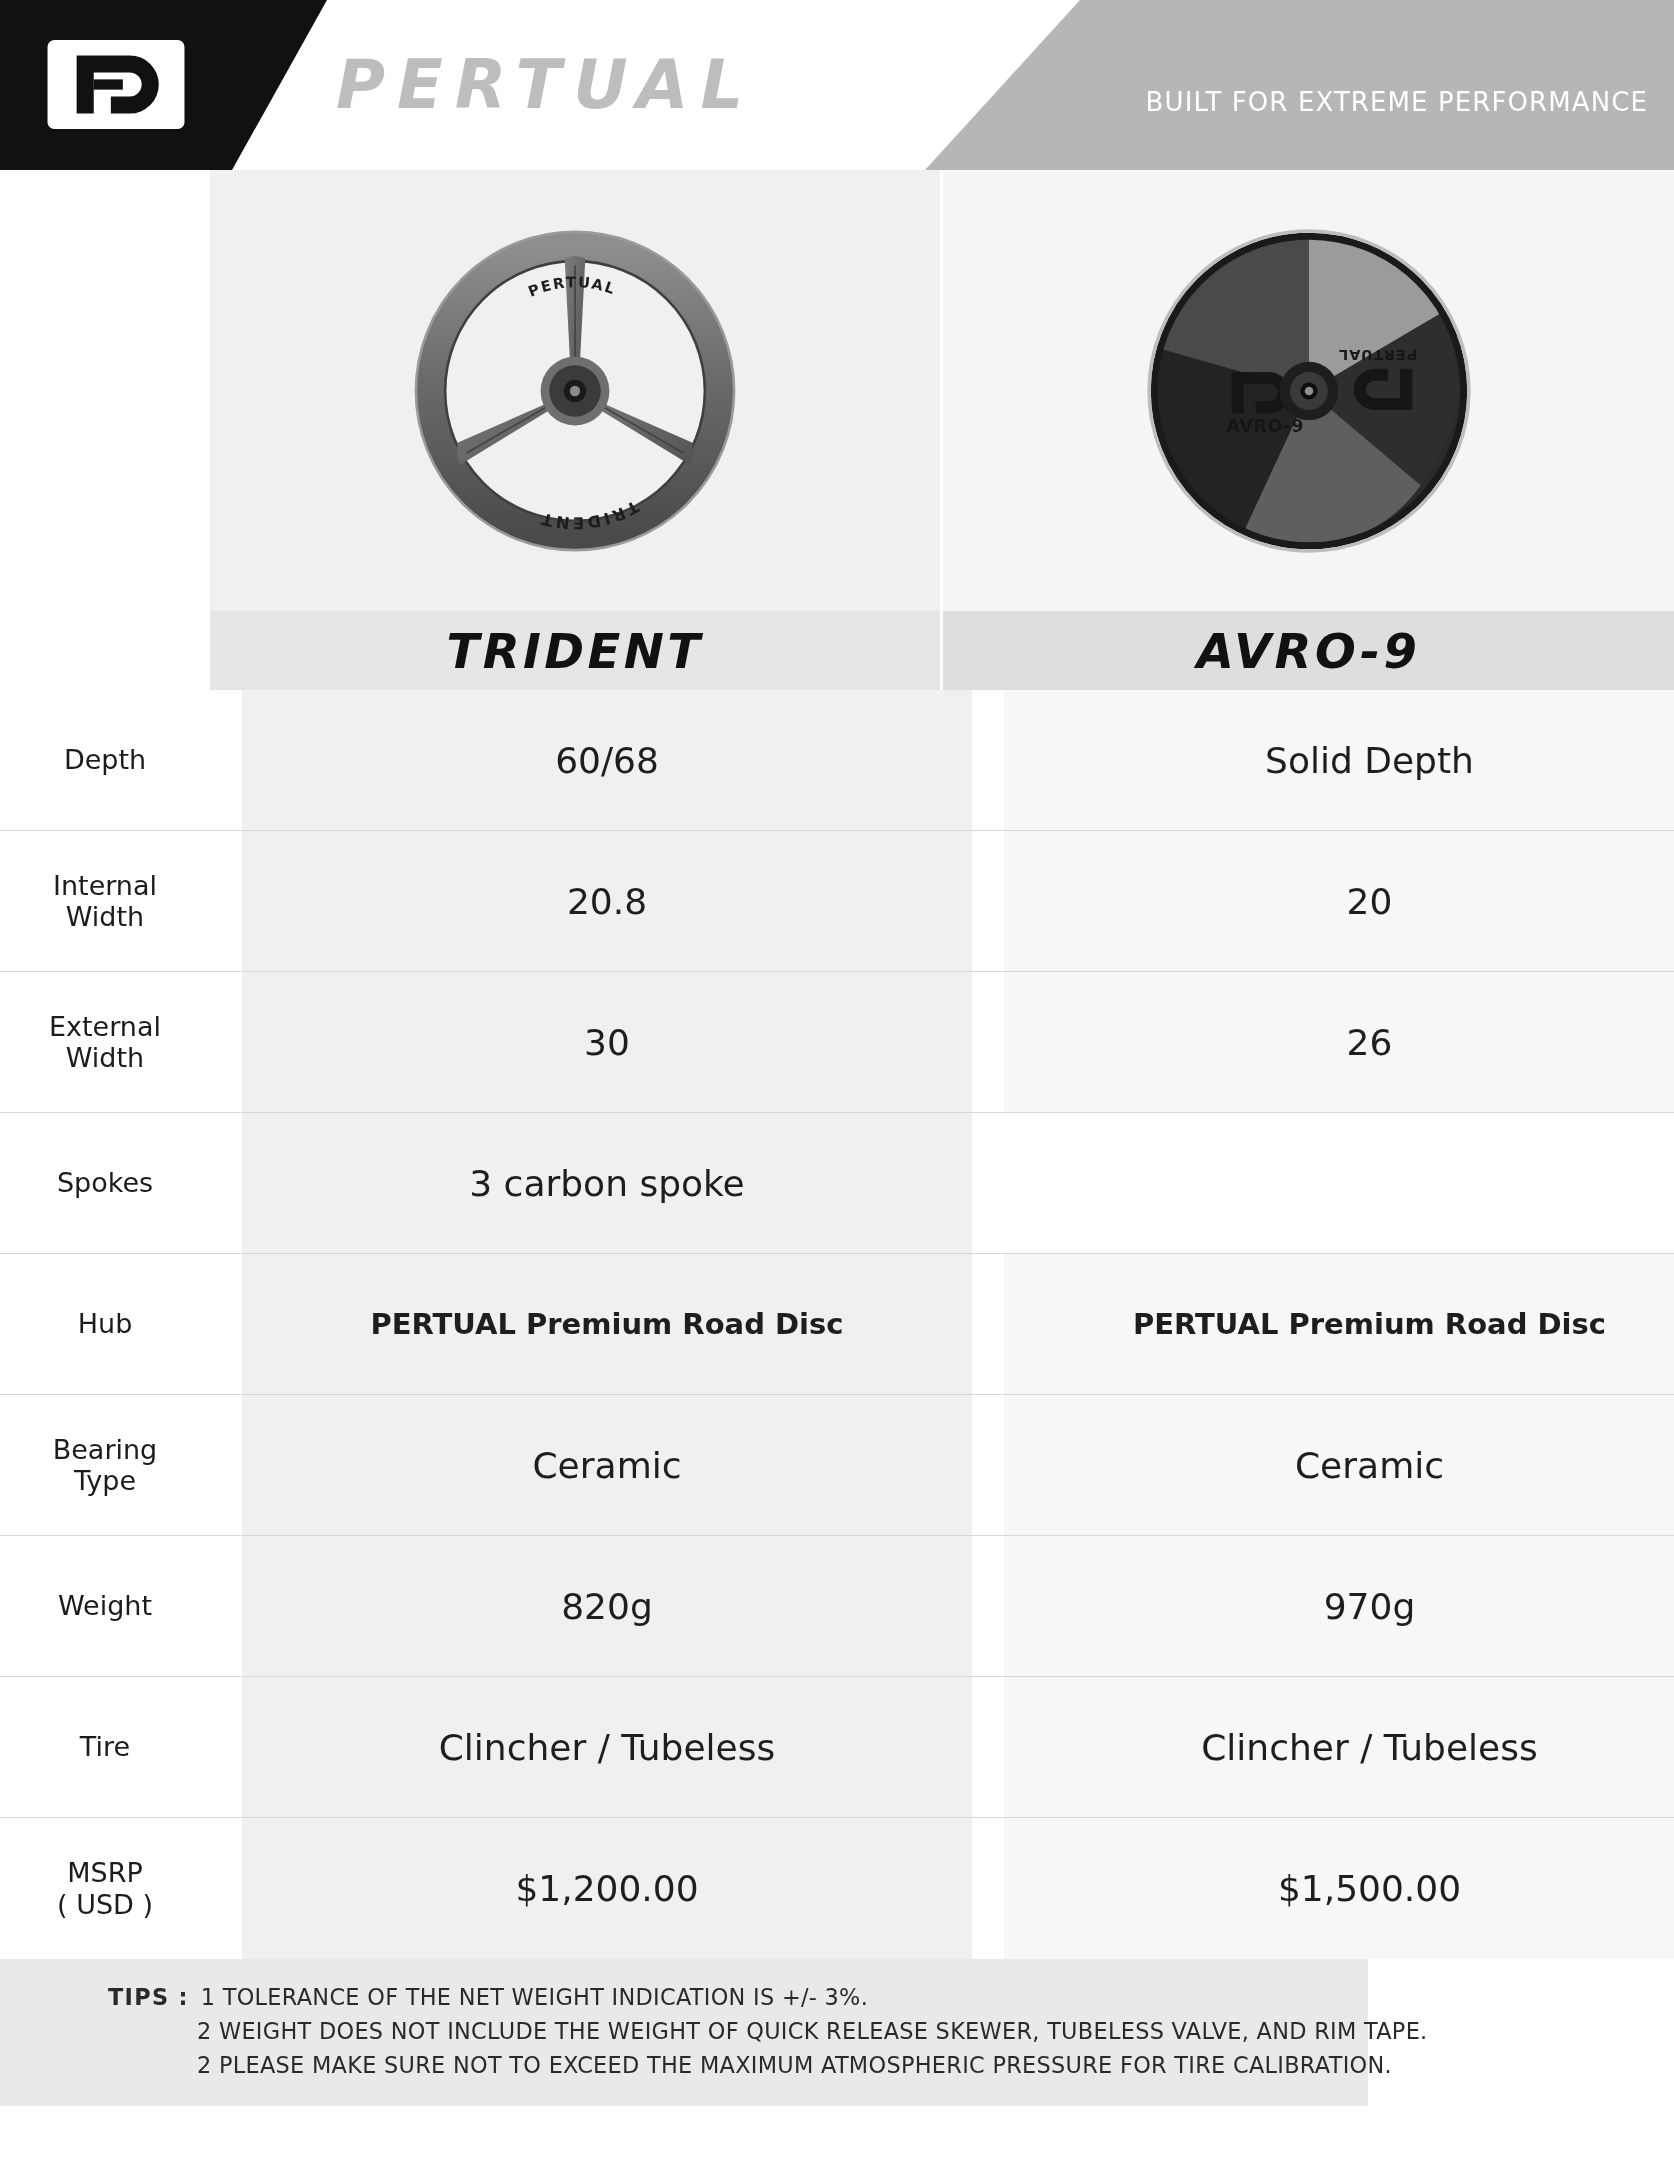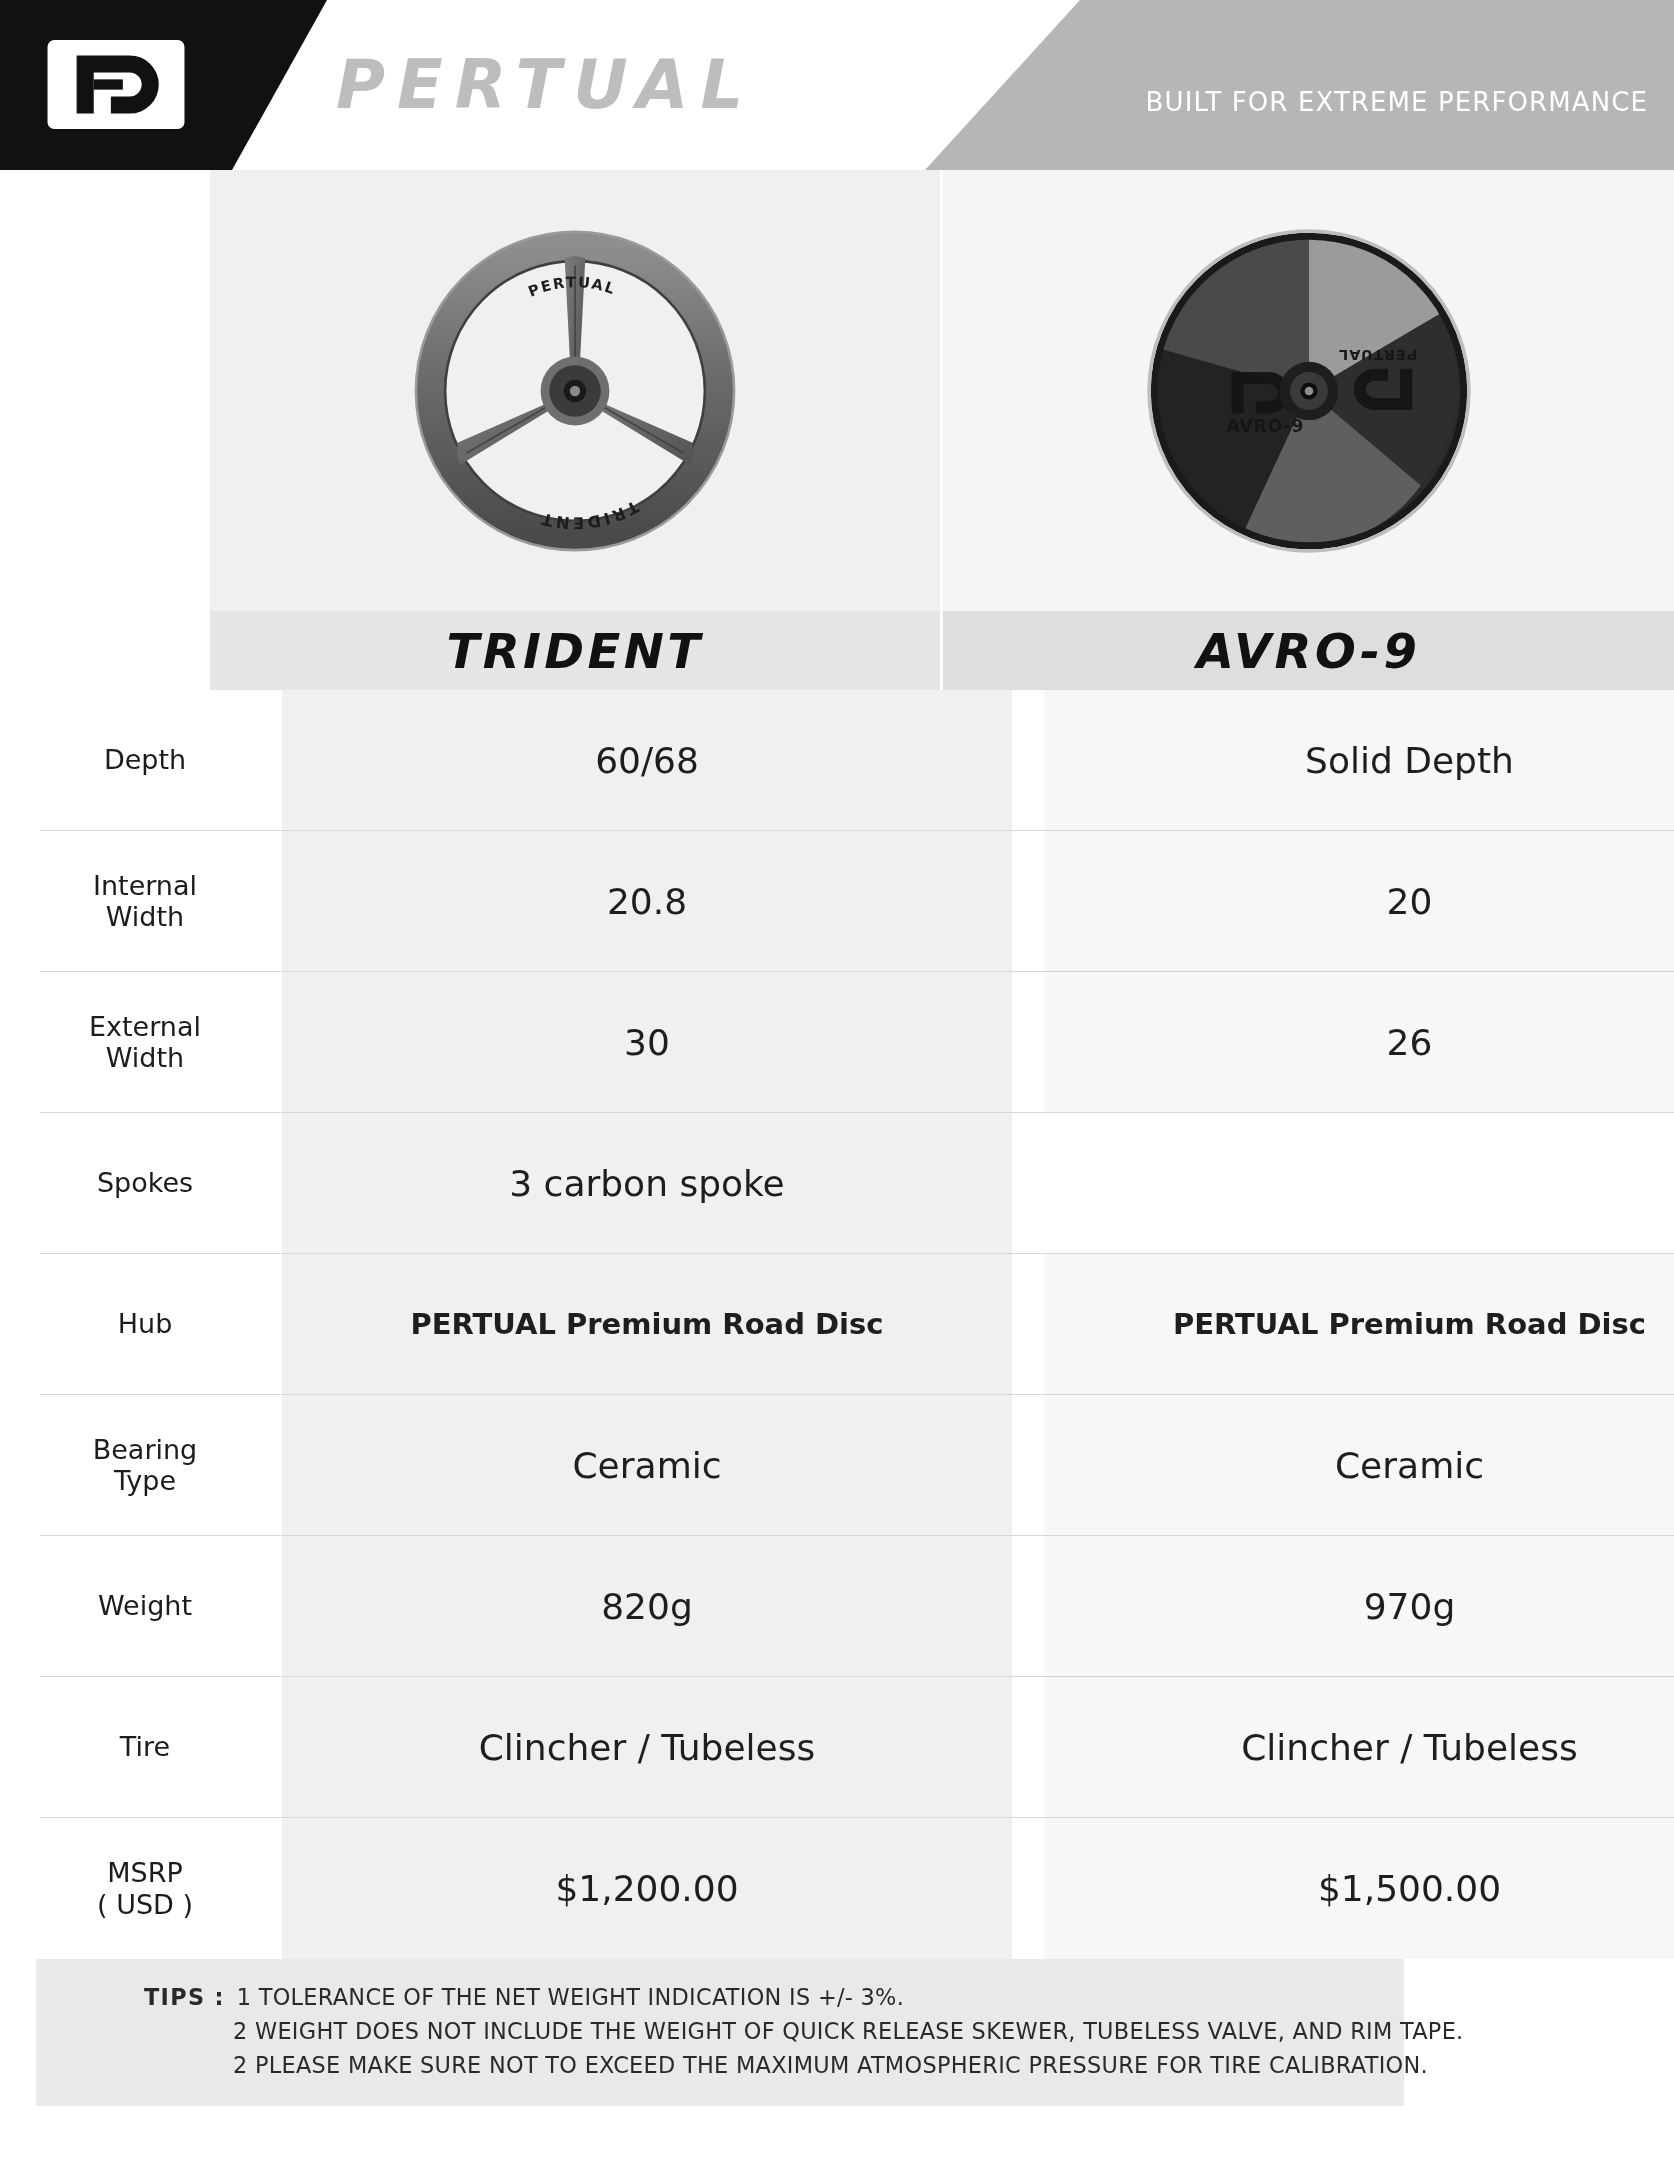--- a/index.html
+++ b/index.html
@@ -112,21 +112,20 @@
     letter-spacing: 3.4px;
     color: #111111;
   }
   .name-cell.left  { left: 210px; width: 730px; background: #e6e6e6; }
   .name-cell.right { left: 943px; width: 731px; background: #dedede; }
 
   
   .spec-table {
     position: relative;
     width: 1674px;
-    padding-left: 40px;
   }
   .spec-row {
     position: relative;
     display: flex;
     height: 141px;
     border-bottom: 1.7px solid #d8d8d8;
   }
   .spec-row:last-child { border-bottom: none; }
   .spec-label {
     width: 210px;
@@ -153,21 +152,20 @@
   .spec-val.left  { flex: 0 0 730px; width: 730px; background: #f0f0f0; }
   .spec-val.right { flex: 0 0 731px; width: 731px; background: #f7f7f7; }
   .spec-val.small { font-size: 29px; font-weight: bold; }
 
   
   .tips {
     position: relative;
     width: 1368px;
     background: #e9e9e9;
     padding: 22.4px 0 24px 0;
-    margin-left: 36px;
   }
   .tips-inner {
     padding-left: 108px;
     padding-right: 34px;
   }
   .tip-line {
     font-size: 22.4px;
     color: #2a2a2a;
     letter-spacing: 0.3px;
     line-height: 1.5;

